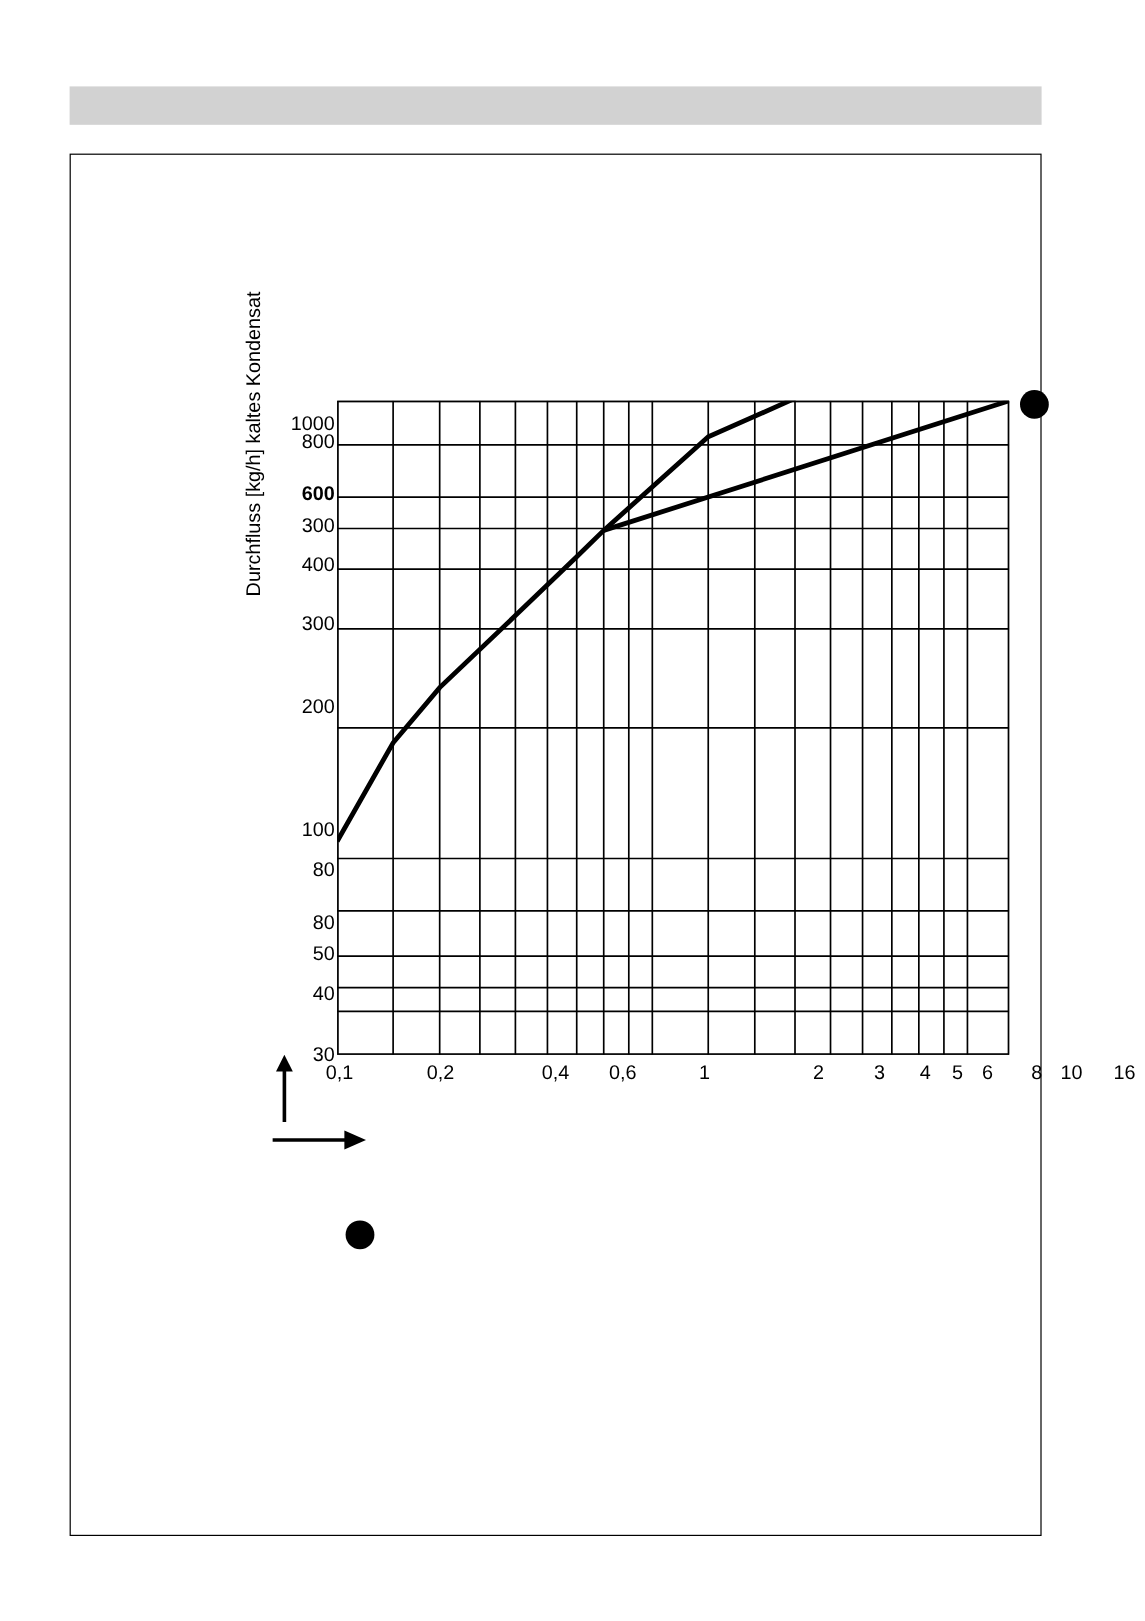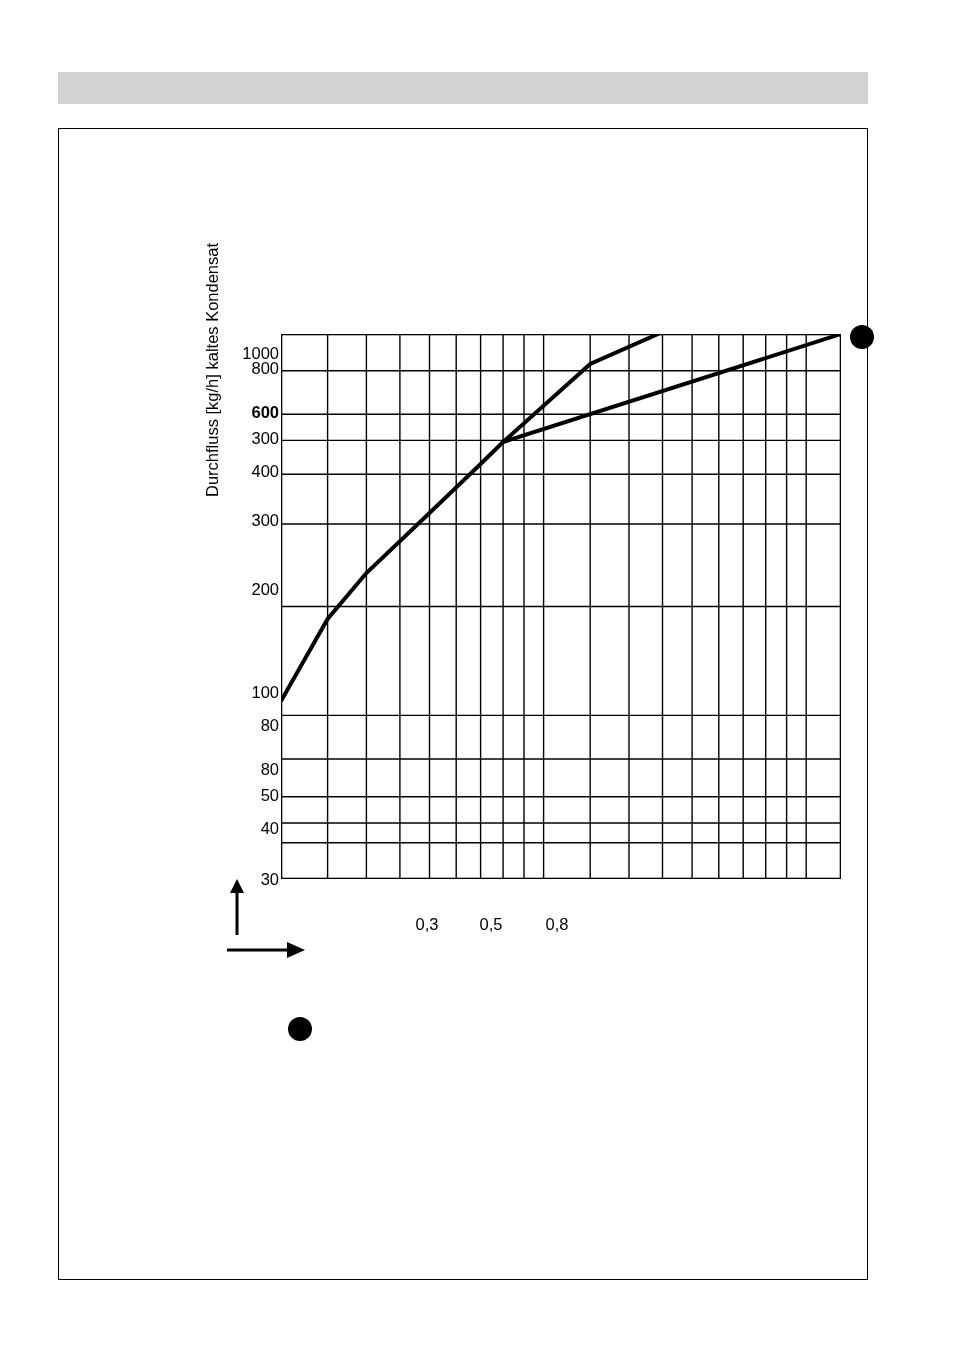--- a/index.html
+++ b/index.html
@@ -234,26 +234,36 @@
           </g>
 
           <rect x="0" y="0" width="560" height="545" fill="none" stroke="#000000" stroke-width="2.6"></rect>
 
           <polyline fill="none" stroke="#000000" stroke-width="4" points="0,367 46.6,285 85.4,239 148.5,179 199.6,130 222.1,108 309.2,30 381.5,-2"></polyline>
 
           <line x1="222.1" y1="108" x2="560" y2="0" stroke="#000000" stroke-width="4"></line>
         </svg>
       </div>
 
-
-      <div class="xticks2">
-        <span style="left:122px; width:48px;">0,3</span>
-        <span style="left:186px; width:48px;">0,5</span>
-        <span style="left:252px; width:48px;">0,8</span>
-      </div>
+      <div class="xticks">
+        <span style="left:-18px;  width:40px;">0,1</span>
+        <span style="left:62px;   width:48px;">0,2</span>
+        <span style="left:158px;  width:48px;">0,4</span>
+        <span style="left:214px;  width:48px;">0,6</span>
+        <span style="left:294px;  width:24px;">1</span>
+        <span style="left:389px;  width:24px;">2</span>
+        <span style="left:440px;  width:24px;">3</span>
+        <span style="left:478px;  width:24px;">4</span>
+        <span style="left:505px;  width:24px;">5</span>
+        <span style="left:530px;  width:24px;">6</span>
+        <span style="left:571px;  width:24px;">8</span>
+        <span style="left:596px;  width:32px;">10</span>
+        <span style="left:640px;  width:32px;">16</span>
+      </div>
+
 
       <div class="xcaption-arrow">
         <svg width="80" height="22" viewBox="0 0 80 22">
           <line x1="0" y1="11" x2="62" y2="11" stroke="#000" stroke-width="3"></line>
           <polygon points="78,11 60,3 60,19" fill="#000"></polygon>
         </svg>
       </div>
 
     </div>
 

